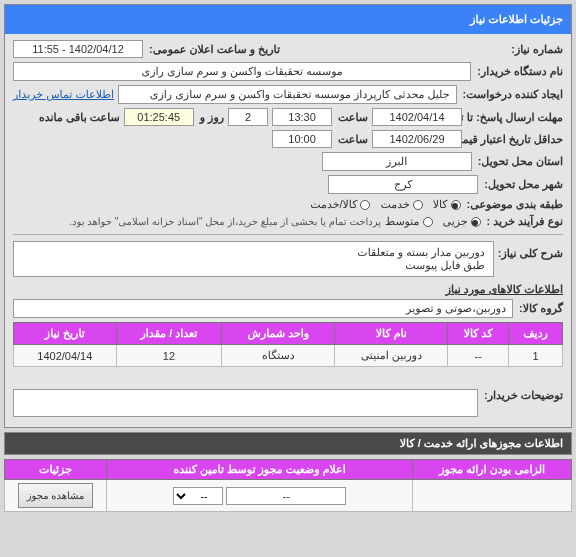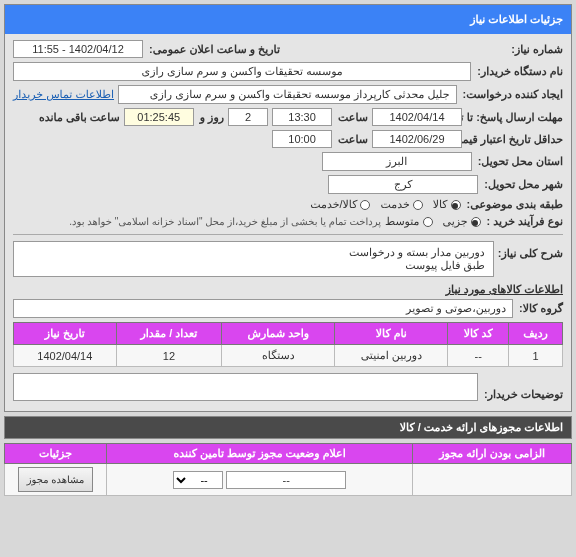--- a/index.html
+++ b/index.html
@@ -186,21 +186,21 @@
         <span><span class="radio-dot"></span><span>متوسط</span></span>
       </span>
       <span class="note">پرداخت تمام یا بخشی از مبلغ خرید،از محل "اسناد خزانه اسلامی" خواهد بود.</span>
     </div>
 
     <hr style="border:none;border-top:1px solid #aaa;margin:6px 0">
 
     <div class="row" style="align-items:stretch">
       <span class="label section-title" style="text-decoration:none">شرح کلی نیاز:</span>
       <div class="desc-box" style="flex:1">
-        <div>دوربین مدار بسته و درخواست</div>
+        <div>دوربین مدار بسته و متعلقات</div>
         <div>طبق فایل پیوست</div>
       </div>
     </div>
 
     <div class="section-title">اطلاعات کالاهای مورد نیاز</div>
 
     <div class="row">
       <span class="label">گروه کالا:</span>
       <span class="field wide" style="text-align:right">دوربین،صوتی و تصویر</span>
     </div>
@@ -221,21 +221,21 @@
           <td>1</td>
           <td>--</td>
           <td>دوربین امنیتی</td>
           <td>دستگاه</td>
           <td>12</td>
           <td>1402/04/14</td>
         </tr>
       </tbody>
     </table>
 
-    <div class="row" style="margin-top:6px;align-items:flex-end">
+    <div class="row" style="margin-top:22px;align-items:flex-start">
       <span class="label">توضیحات خریدار:</span>
       <div class="field wide" style="min-height:28px"></div>
     </div>
 
   </div>
 </div>
 
 <div class="footer-header">اطلاعات مجوزهای ارائه خدمت / کالا</div>
 
 <div style="margin:0 4px 4px 4px">

